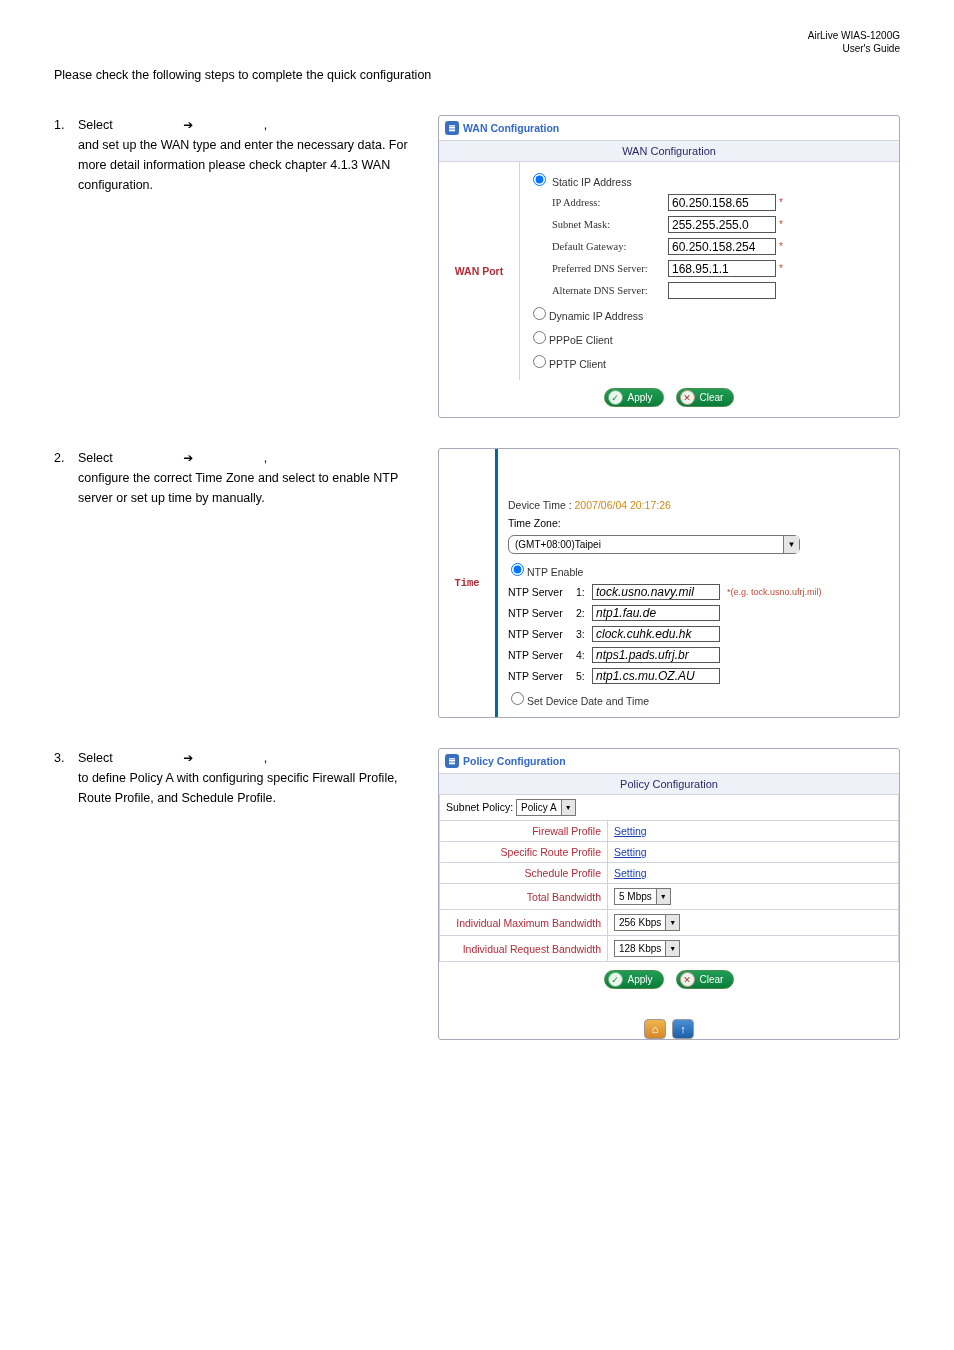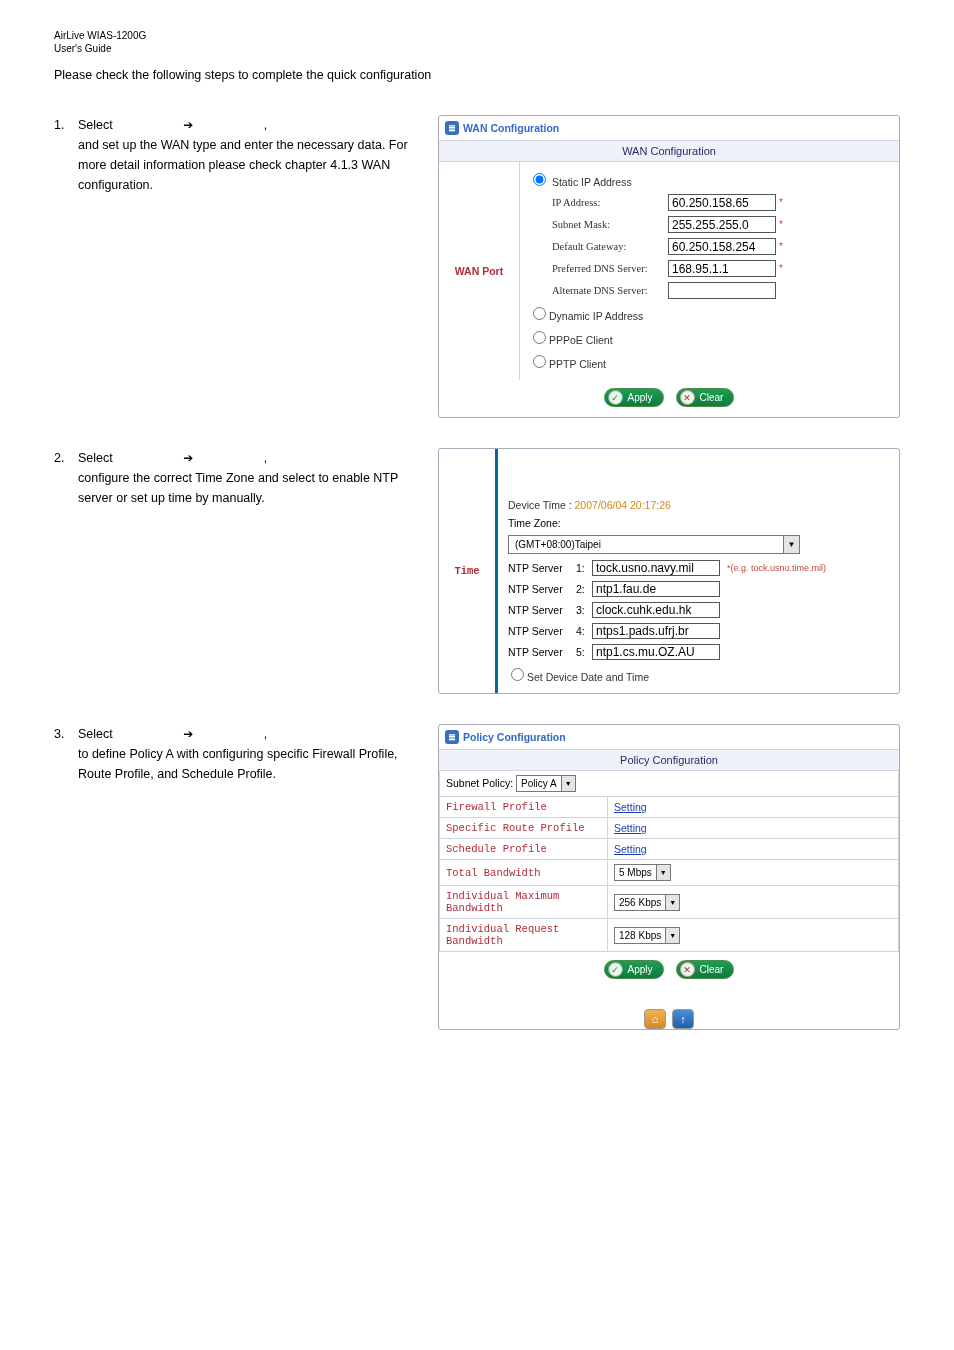--- a/index.html
+++ b/index.html
@@ -1,17 +1,17 @@
 <!DOCTYPE html>
 <html><head>
 <meta charset="utf-8">
 <style>
   body { margin: 0; font-family: Arial, Helvetica, sans-serif; font-size: 12px; background: #fff; color: #000; }
   .page { width: 954px; height: 1350px; position: relative; padding: 30px 54px 0 54px; box-sizing: border-box; }
-  .hdr-right { font-size: 10px; line-height: 1.25; }
+  .hdr-right { text-align: right; font-size: 10px; line-height: 1.25; }
   .body-text { font-size: 12.5px; line-height: 1.6; }
   .arrow { font-family: Wingdings, Arial; font-size: 12px; padding: 0 2px; }
   .row { display: flex; gap: 14px; margin-top: 30px; align-items: flex-start; }
   .left-col { width: 370px; }
   .right-col { flex: 1; }
 
   
   .panel { border: 1px solid #aab; border-radius: 3px; background: #fff; overflow: hidden; font-size: 10.5px; }
   .panel-head { display: flex; align-items: center; padding: 5px 6px; font-weight: bold; color: #3369c7; }
   .panel-head .ico { display:inline-flex; width:14px; height:14px; background:#3a6fbf; border-radius:3px; color:#fff; align-items:center; justify-content:center; font-size:9px; margin-right:4px; }
@@ -35,27 +35,27 @@
   .time-form { flex:1; padding: 6px 8px; }
   .dev-time { color:#333; padding:2px 0 4px 2px;margin-top:42px; }
   .dev-time .val { color: #d08a1a; }
   .tz-line { padding:2px 0 4px 2px; }
   .select { display:inline-flex; align-items:center; border:1px solid #777; height:17px; font-size:10px; background:#fff; }
   .select .sel-txt { padding:0 6px; }
   .select .sel-btn { width:15px; height:100%; border-left:1px solid #777; background:#e5e5e5; display:flex; align-items:center; justify-content:center; font-size:8px; }
   .ntp-serv { display:flex; align-items:center; padding:2px 0 3px 2px; gap:4px; }
   .ntp-serv .ns-lab { width:64px; }
   .ntp-serv .idx { width:12px; }
-  .ntp-serv input.txt { width:120px; height:14px; }
+  .ntp-serv input.txt { width:120px; height:14px;font-style:italic; }
   .eg { color:#c24a3a; font-size:9px; margin-left:3px; }
 
   
   .pol-table { width:100%; border-collapse:collapse; font-size:10.5px; }
   .pol-table td { border:1px solid #d0d4de; padding:4px 6px; }
-  .pol-table td.lab { color:#b02c3a; text-align:left; width:155px;font-family:Liberation Mono, monospace; }
+  .pol-table td.lab { color:#b02c3a; text-align:right; width:155px; }
   .link { color:#1a3fb3; text-decoration:underline; cursor:pointer; }
   .sel-mini { display:inline-flex; align-items:center; border:1px solid #777; height:15px; font-size:10px; background:#fff; }
   .sel-mini .sel-txt { padding:0 4px; }
   .sel-mini .sel-btn { width:13px; height:100%; border-left:1px solid #777; background:#e5e5e5; display:flex; align-items:center; justify-content:center; font-size:7px; }
   .nav-btns { display:flex; justify-content:center; gap:6px; padding-top:20px; }
   .sqbtn { width:20px; height:18px; border-radius:4px; border:1px solid #999; display:flex; align-items:center; justify-content:center; color:#fff; font-size:11px; }
   .sqbtn.home { background:linear-gradient(#f0b54a,#d4872b); }
   .sqbtn.up { background:linear-gradient(#4a8fd6,#1d5fa8); }
 
   .sel-policy-line { padding:4px 6px; font-size:10.5px; border-left:1px solid #d0d4de; border-right:1px solid #d0d4de; }
@@ -159,31 +159,32 @@
       <div class="panel">
         <div class="time-body">
           <div class="time-label">Time</div>
           <div class="time-form">
             <div class="dev-time">
               <span>Device Time :</span>
               <span class="val">2007/06/04 20:17:26</span>
             </div>
             <div class="tz-line">Time Zone:</div>
             <div class="tz-line">
-              <span class="select" style="width:290px;justify-content:space-between;">
+              <span class="select" style="width:290px;justify-content:space-between;border-radius:6px;">
                 <span class="sel-txt">(GMT+08:00)Taipei</span>
                 <span class="sel-btn">▼</span>
               </span>
             </div>
+            <div class="radio-line" style="padding-left:0;"><input type="radio" checked="" style=""><span>NTP Enable</span></div>
             <div id="ntp-list">
                 <div class="ntp-serv">
                   <span class="ns-lab">NTP Server</span>
                   <span class="idx">1:</span>
                   <input class="txt" value="tock.usno.navy.mil" style="">
-                  <span class="eg">*(e.g. tock.usno.time.mil)</span>
+                  <span class="eg">*(e.g. tock.usno.ufrj.mil)</span>
                 </div>
                 <div class="ntp-serv">
                   <span class="ns-lab">NTP Server</span>
                   <span class="idx">2:</span>
                   <input class="txt" value="ntp1.fau.de" style="">
                 </div>
                 <div class="ntp-serv">
                   <span class="ns-lab">NTP Server</span>
                   <span class="idx">3:</span>
                   <input class="txt" value="clock.cuhk.edu.hk" style="">

